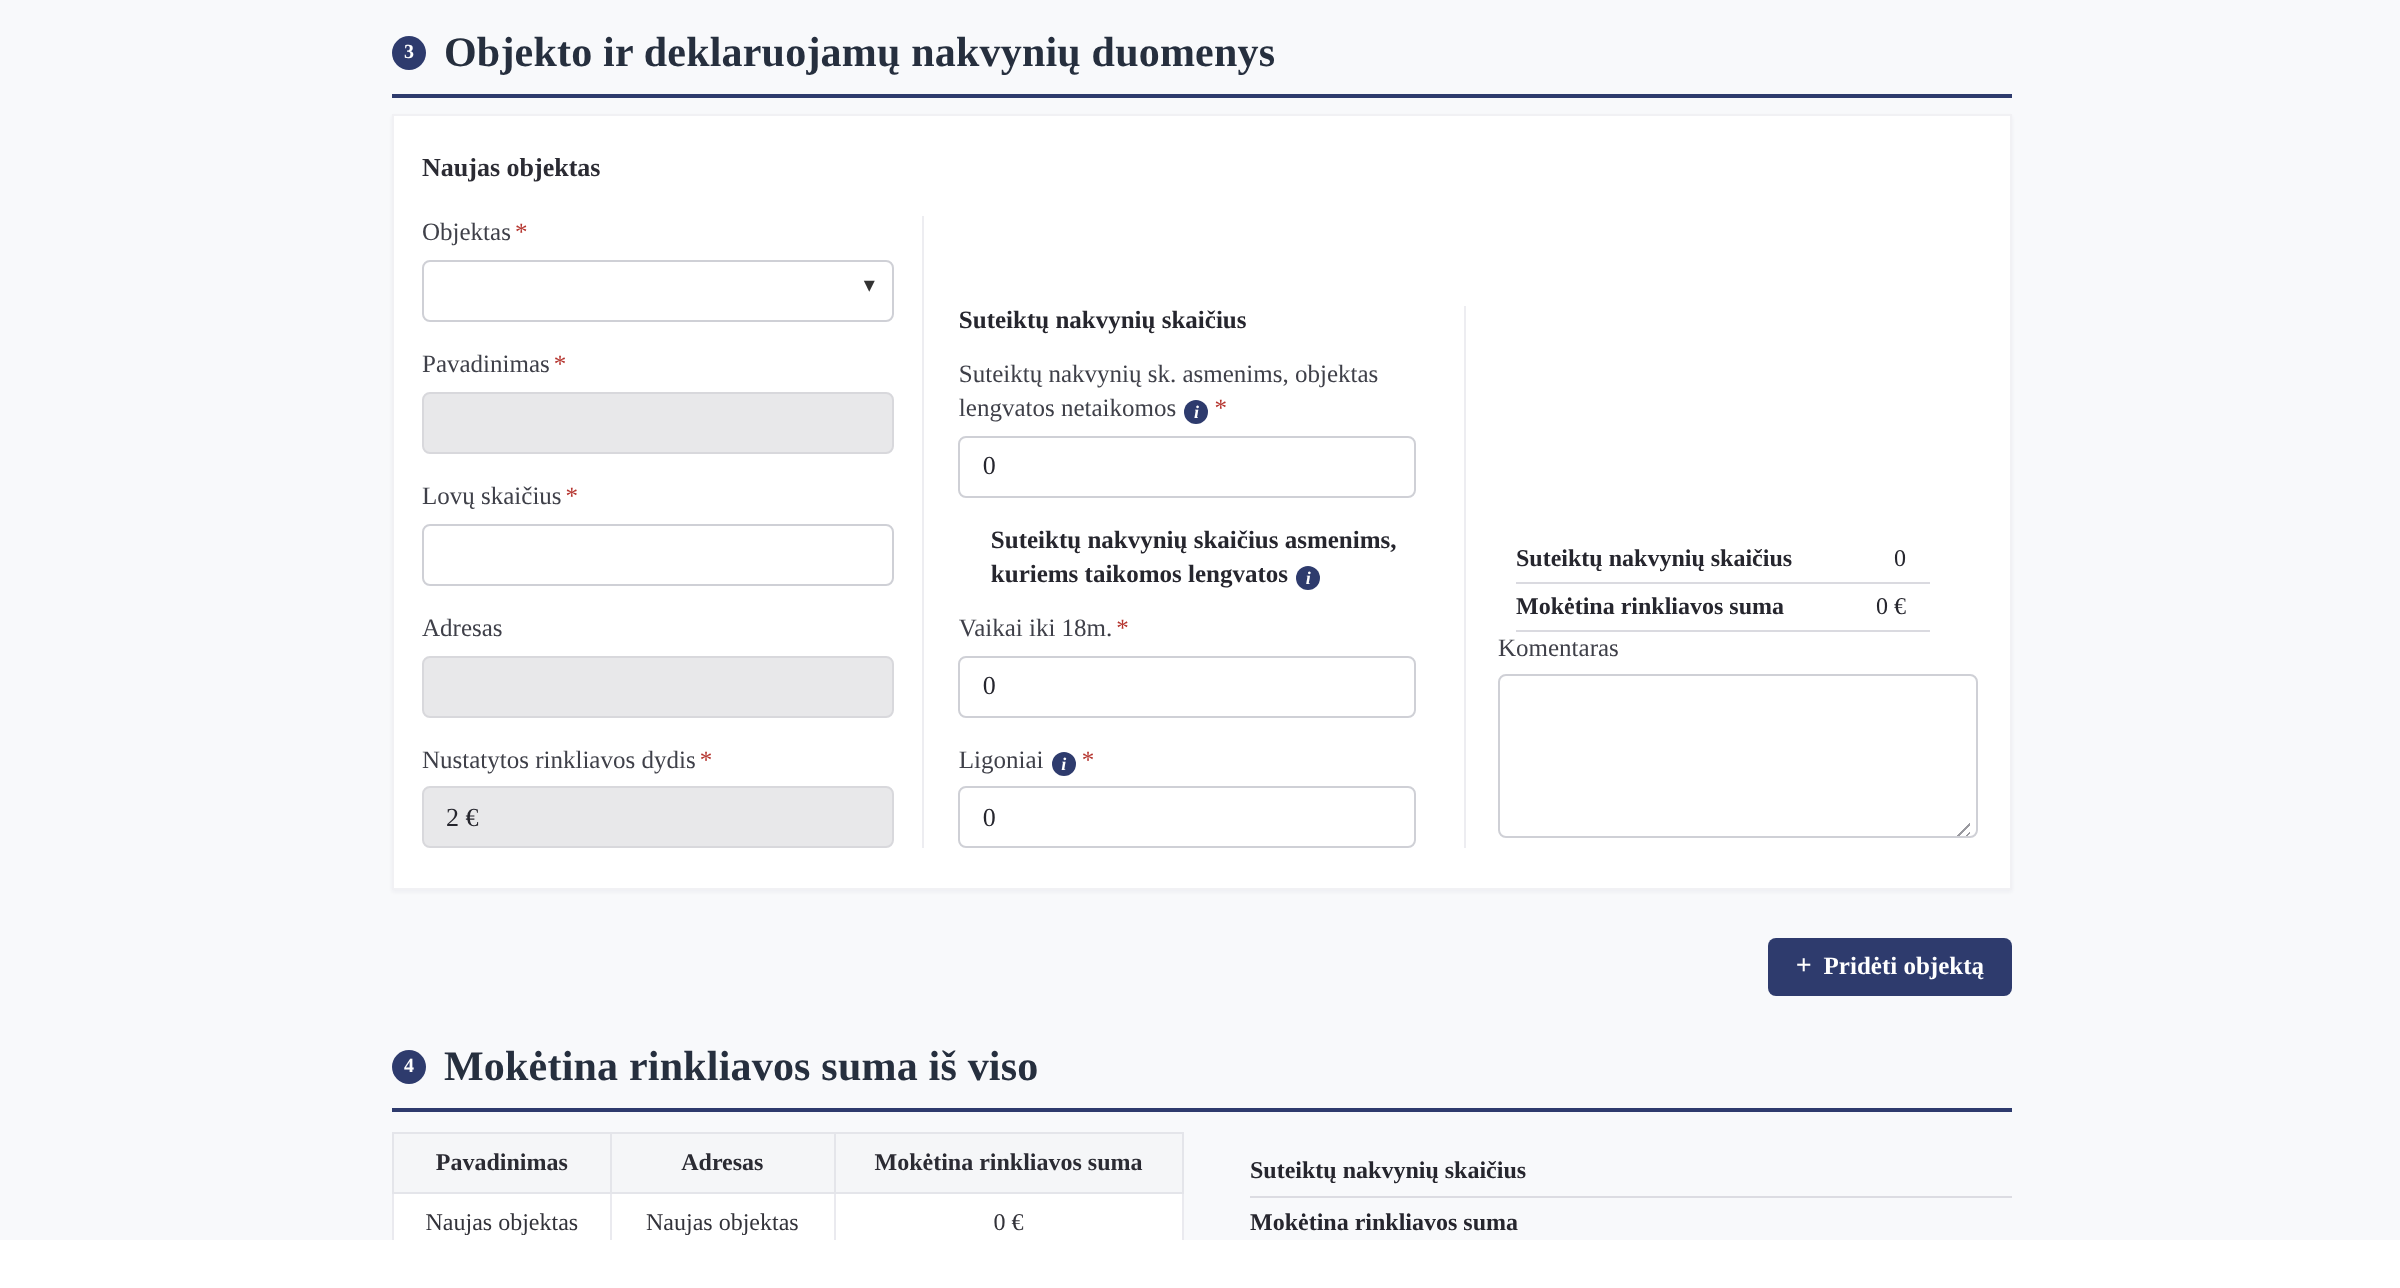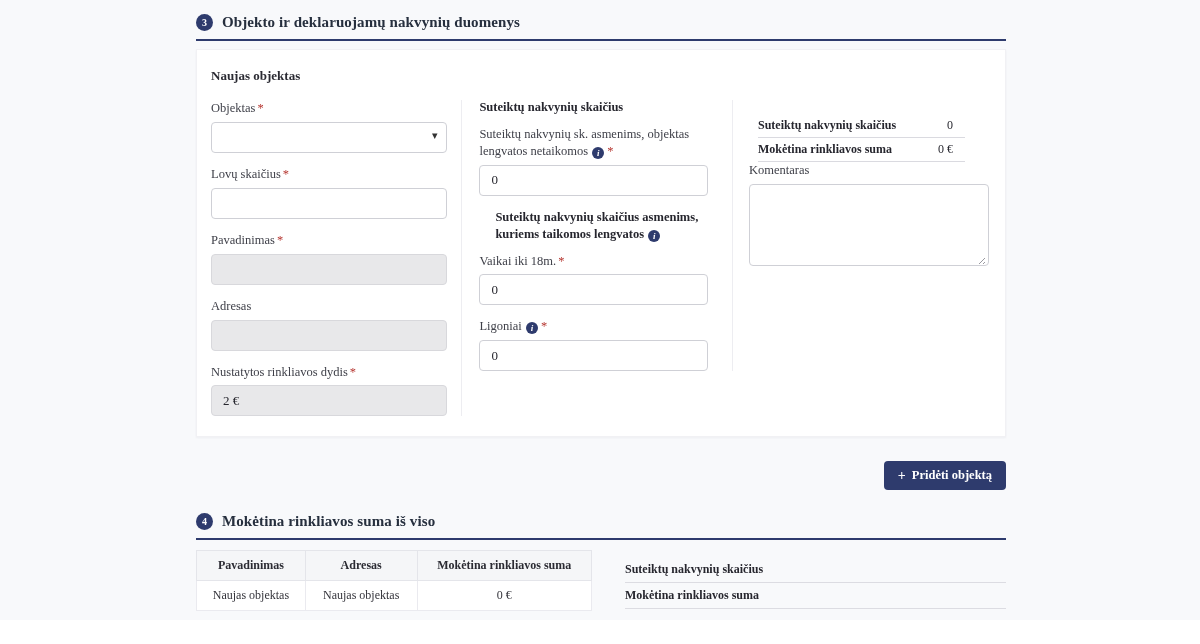--- a/index.html
+++ b/index.html
@@ -7,27 +7,27 @@
   body { font-family:"Liberation Serif","DejaVu Serif",serif; color:#3f4049; }
   .page { width:1200px; height:620px; background:#f8f9fb; overflow:hidden; }
   .content { width:810px; margin-left:196px; padding-top:14px; }
 
   
   .sec-header { display:flex; align-items:center; gap:9px; padding-bottom:8px;
                 border-bottom:2px solid #2e3b6d; }
   .step-badge { width:17px; height:17px; border-radius:50%; background:#2e3b6d; color:#fff;
                 font-size:10px; font-weight:bold; display:flex; align-items:center;
                 justify-content:center; flex:0 0 auto; }
-  .sec-title { font-size:15px; font-weight:bold; color:#262f3e; letter-spacing:.1px; }
+  .sec-title { font-size:21px; font-weight:bold; color:#262f3e; letter-spacing:.1px; }
 
   
   .card { background:#fff; margin-top:8px; padding:16px 16px 20px 14px;
           box-shadow:0 1px 2px rgba(40,45,80,.05); border:1px solid #f1f1f4; }
   .card-heading { font-size:13px; font-weight:bold; color:#2b2b33; margin:2px 0 16px 0; }
-  .cols { display:flex; align-items:flex-start; }
+  .cols { display:flex; align-items:flex-end; }
   .c1 { width:256px; padding-right:14px; border-right:1px solid #ededf1; }
   .c2 { width:275px; padding:0 24px 0 17px; border-right:1px solid #ededf1; }
   .c3 { flex:1; padding-left:16px; position:relative; }
 
   .field { margin-bottom:13px; }
   .lbl { display:block; font-size:12.5px; color:#3f4049; margin-bottom:5px; line-height:1.35; }
   .lbl.bold { font-weight:bold; color:#26262e;margin-left:16px; }
   .req { color:#b5342e; margin-left:2px; }
   .inp { width:100%; height:31px; border:1px solid #cfd0d6; border-radius:4px;
          background:#fff; font-family:inherit; font-size:13px; color:#26262e;
@@ -97,27 +97,27 @@
         <div class="c1">
           <div class="field">
             <label class="lbl"><span>Objektas</span><span class="req">*</span></label>
             <div class="select-wrap">
               <select class="inp"></select>
               <span class="caret">▾</span>
             </div>
           </div>
 
           <div class="field">
+            <label class="lbl"><span>Pavadinimas</span><span class="req">*</span></label>
+            <input class="inp" disabled="" value="" style="">
+          </div>
+
+          <div class="field">
             <label class="lbl"><span>Lovų skaičius</span><span class="req">*</span></label>
             <input class="inp" value="" style="">
-          </div>
-
-          <div class="field">
-            <label class="lbl"><span>Pavadinimas</span><span class="req">*</span></label>
-            <input class="inp" disabled="" value="" style="">
           </div>
 
           <div class="field">
             <label class="lbl">Adresas</label>
             <input class="inp" disabled="" value="" style="">
           </div>
 
           <div class="field" style="margin-bottom:0;">
             <label class="lbl"><span>Nustatytos rinkliavos dydis</span><span class="req">*</span></label>
             <input class="inp" disabled="" value="2 €" style="">

